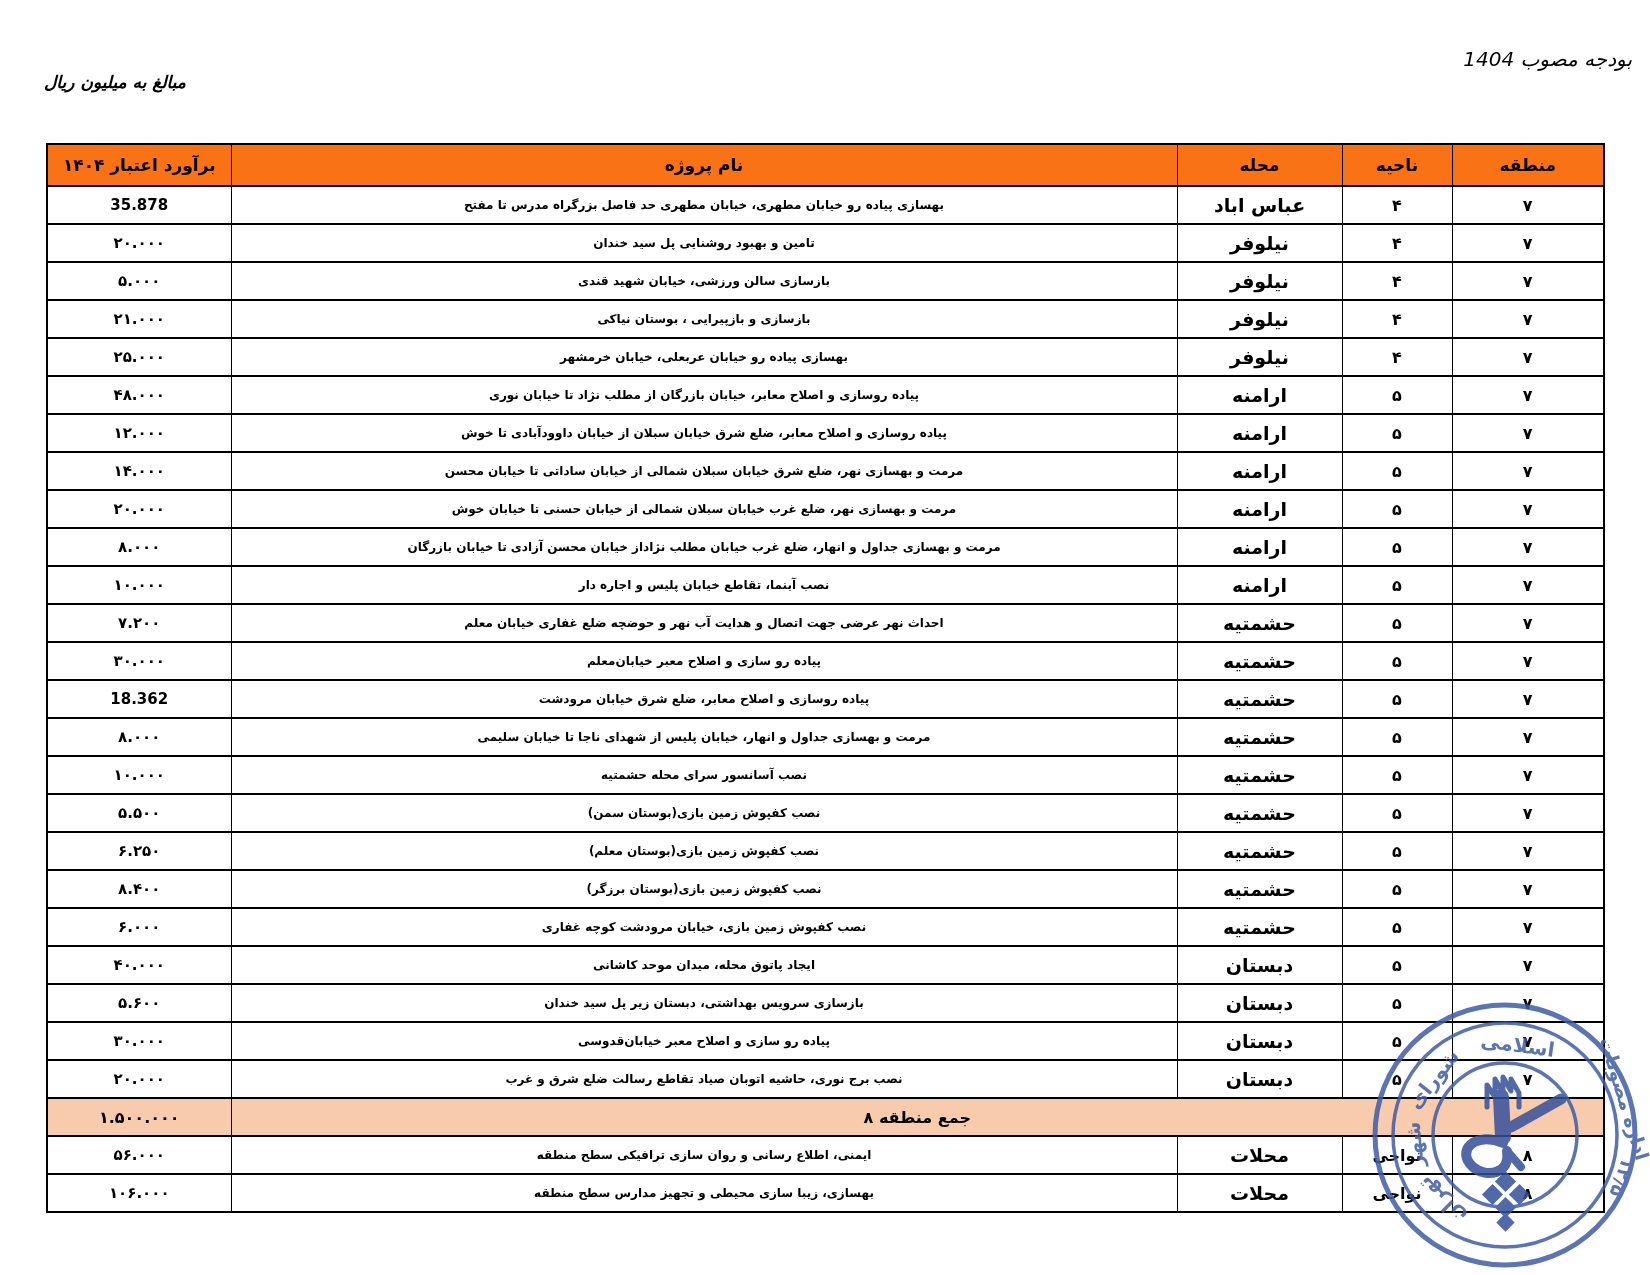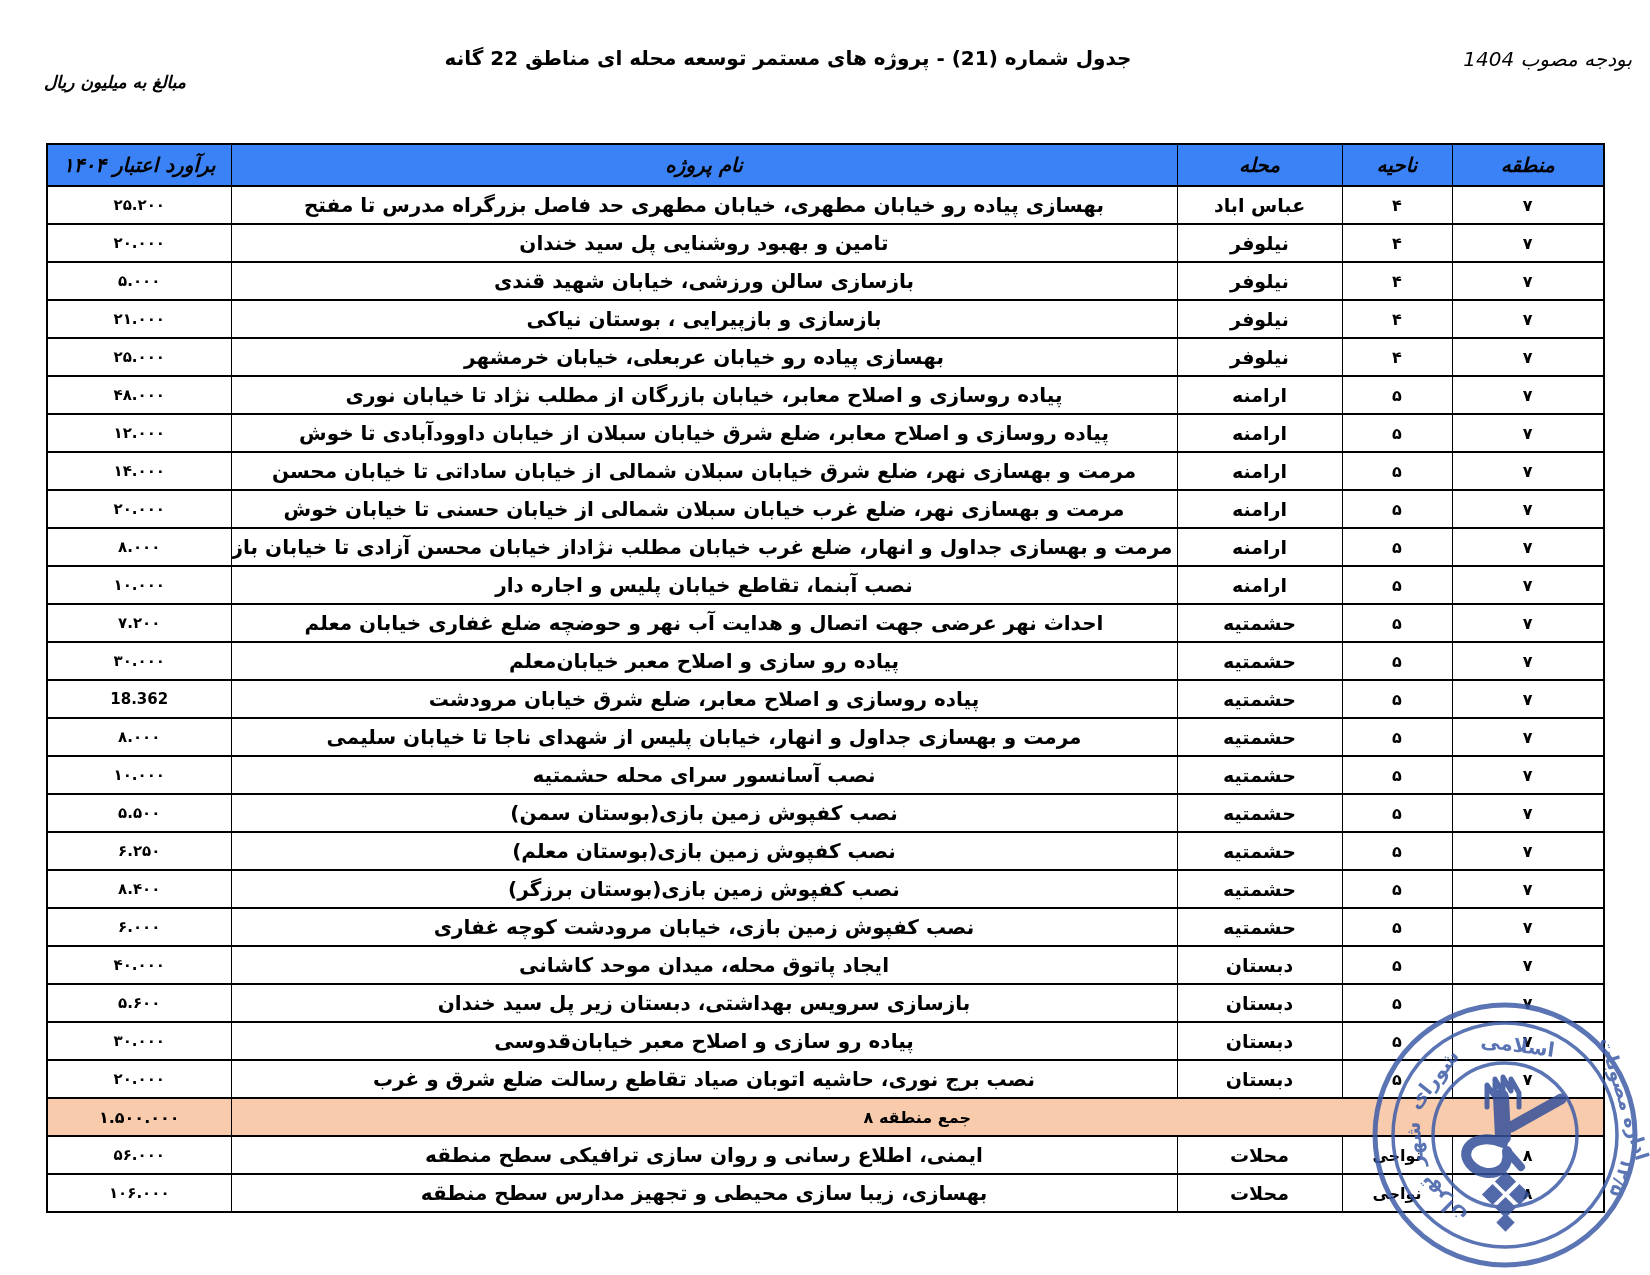--- a/index.html
+++ b/index.html
@@ -17,38 +17,37 @@
     position:absolute;top:143px;left:46px;width:1557px;
     border-collapse:collapse;direction:rtl;table-layout:fixed;
     border:2.5px solid #000;
   }
   table.budget th, table.budget td{
     border-left:1.5px solid #000;border-right:1.5px solid #000;
     border-top:2px solid #000;border-bottom:2px solid #000;
     text-align:center;vertical-align:middle;font-weight:bold;
     padding:0 4px;overflow:hidden;white-space:nowrap;
   }
-  table.budget th{height:40px;font-size:20px;background:#3b82f6;font-style:italic;}
+  table.budget th{height:40px;font-size:17px;background:#f97316;}
   table.budget td{height:36px;}
   .c-region,.c-zone{font-size:16px;}
   .c-mah{font-size:19px;}
-  .c-proj{font-size:20px;}
+  .c-proj{font-size:12px;}
   .c-bud{font-size:15px;}
   tr.sum-row td{background:#F7CBAC;font-size:16px;}
   
   .stamp{position:absolute;left:1345px;top:975px;width:320px;height:320px;opacity:.85;pointer-events:none;}
   .stamp text{font-family:"DejaVu Sans",sans-serif;font-weight:bold;fill:#3e5ca8;}
 </style>
 </head>
 <body>
 
 <div class="page">
 
   <div class="hdr-right">بودجه مصوب 1404</div>
-  <div class="hdr-title">جدول شماره (21) - پروژه های مستمر توسعه محله ای مناطق 22 گانه</div>
   <div class="hdr-unit">مبالغ به میلیون ریال</div>
 
   <table class="budget">
     <colgroup>
       <col style="width:152px">
         <col style="width:110px">
         <col style="width:165px">
       <col style="width:946px">
         <col style="width:184px">
     </colgroup>
@@ -60,21 +59,21 @@
         <th class="c-proj">نام پروژه</th>
         <th class="c-bud">برآورد اعتبار ۱۴۰۴</th>
       </tr>
     </thead>
     <tbody>
         <tr>
       <td class="c-region">۷</td>
       <td class="c-zone">۴</td>
       <td class="c-mah">عباس اباد</td>
       <td class="c-proj">بهسازی پیاده رو خیابان مطهری، خیابان مطهری حد فاصل بزرگراه مدرس تا مفتح</td>
-      <td class="c-bud">۲۵.۲۰۰</td>
+      <td class="c-bud">35.878</td>
     </tr>
         <tr>
       <td class="c-region">۷</td>
       <td class="c-zone">۴</td>
       <td class="c-mah">نیلوفر</td>
       <td class="c-proj">تامین و بهبود روشنایی پل سید خندان</td>
       <td class="c-bud">۲۰.۰۰۰</td>
     </tr>
         <tr>
       <td class="c-region">۷</td>

